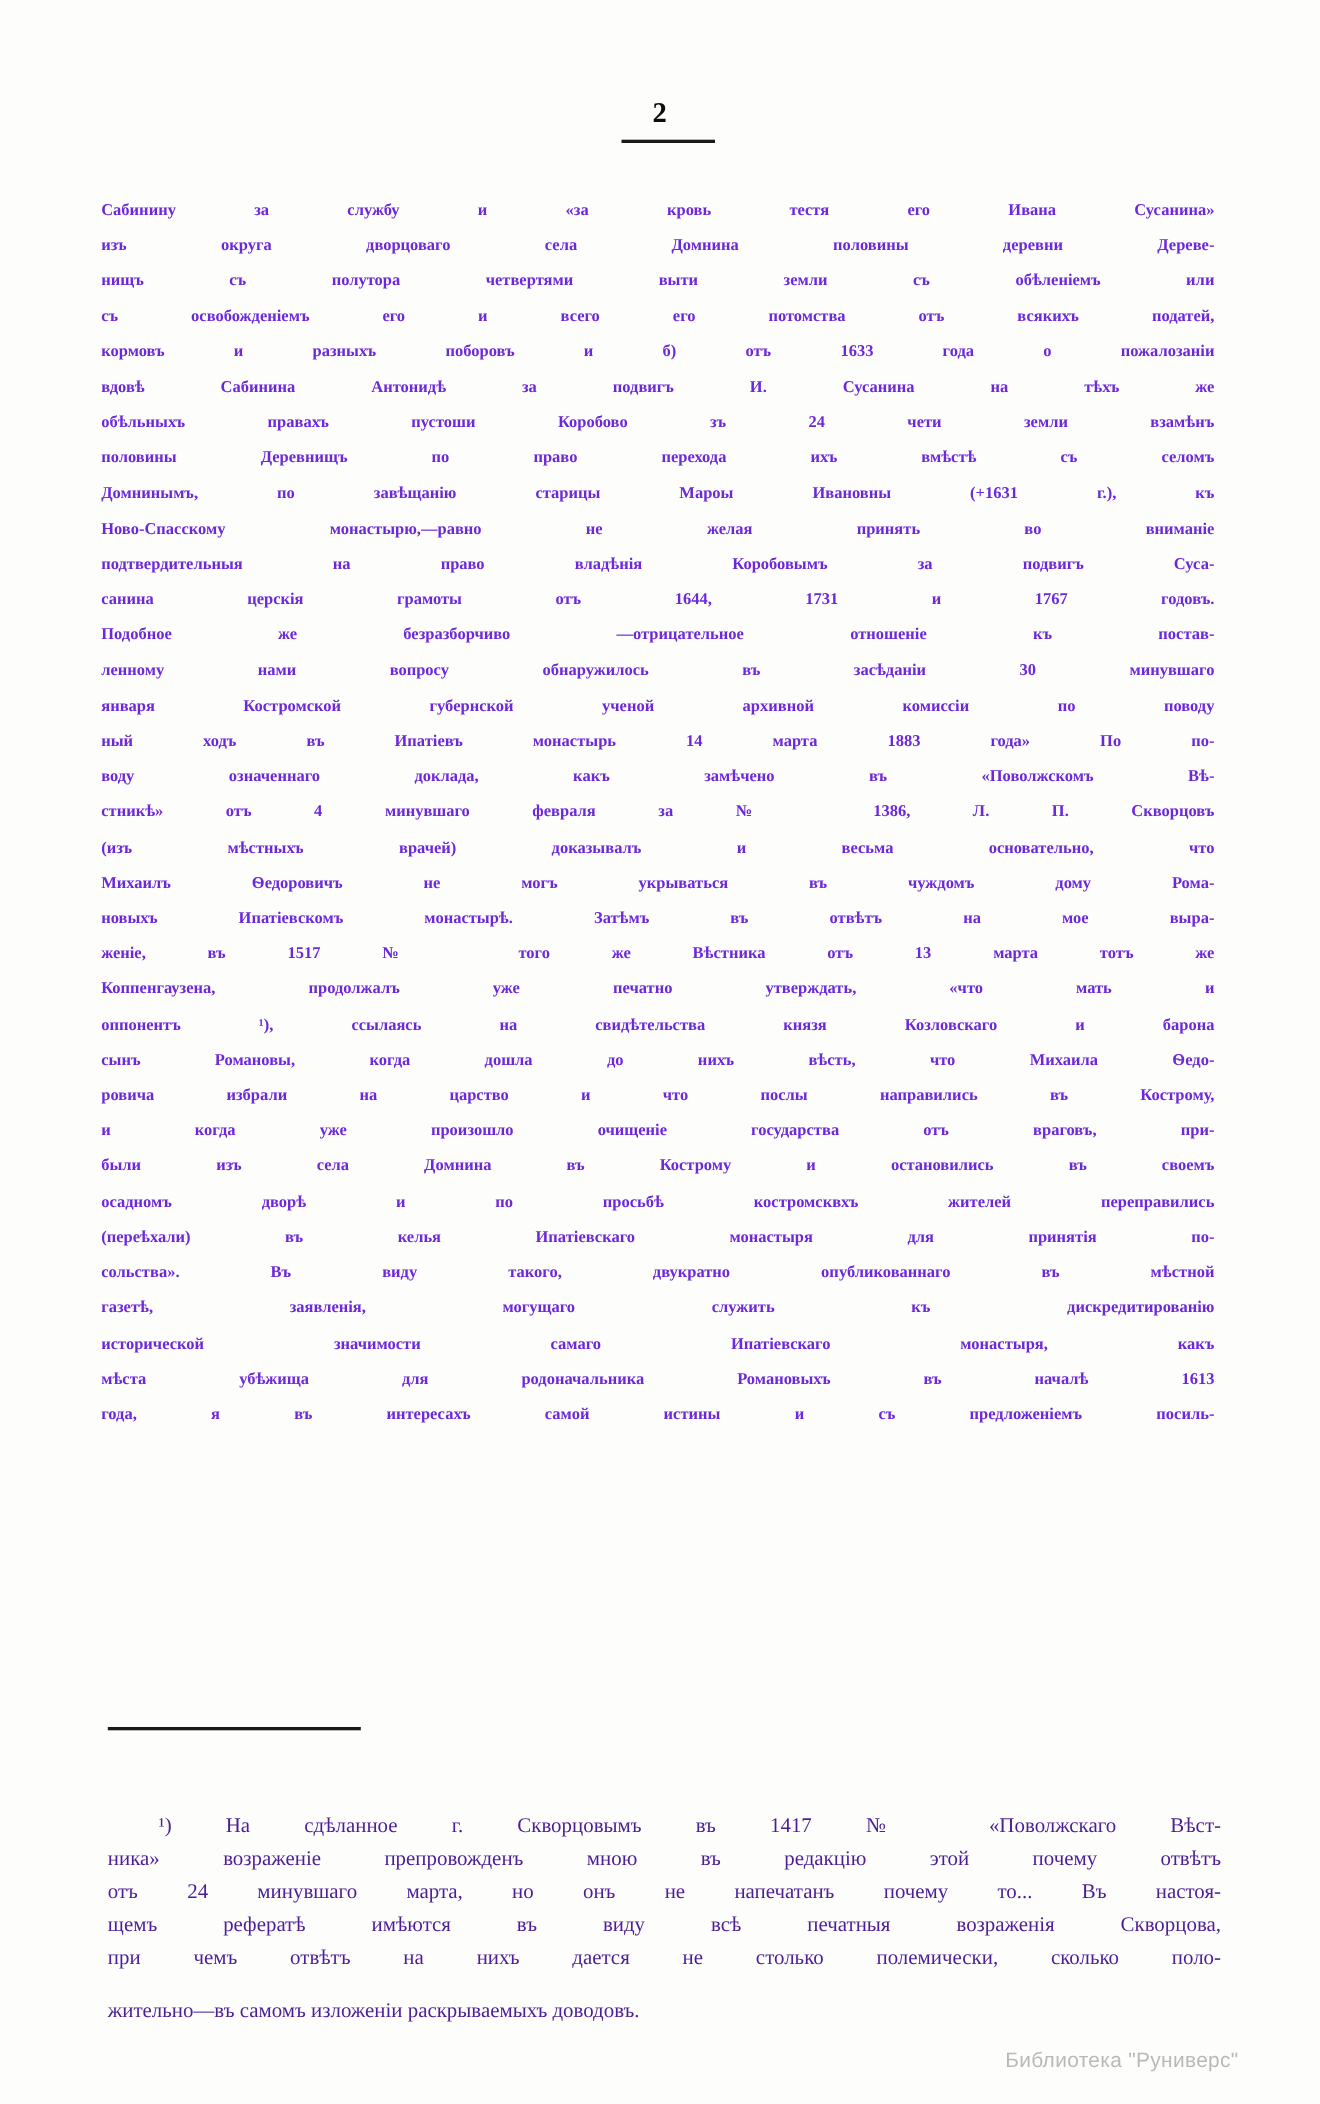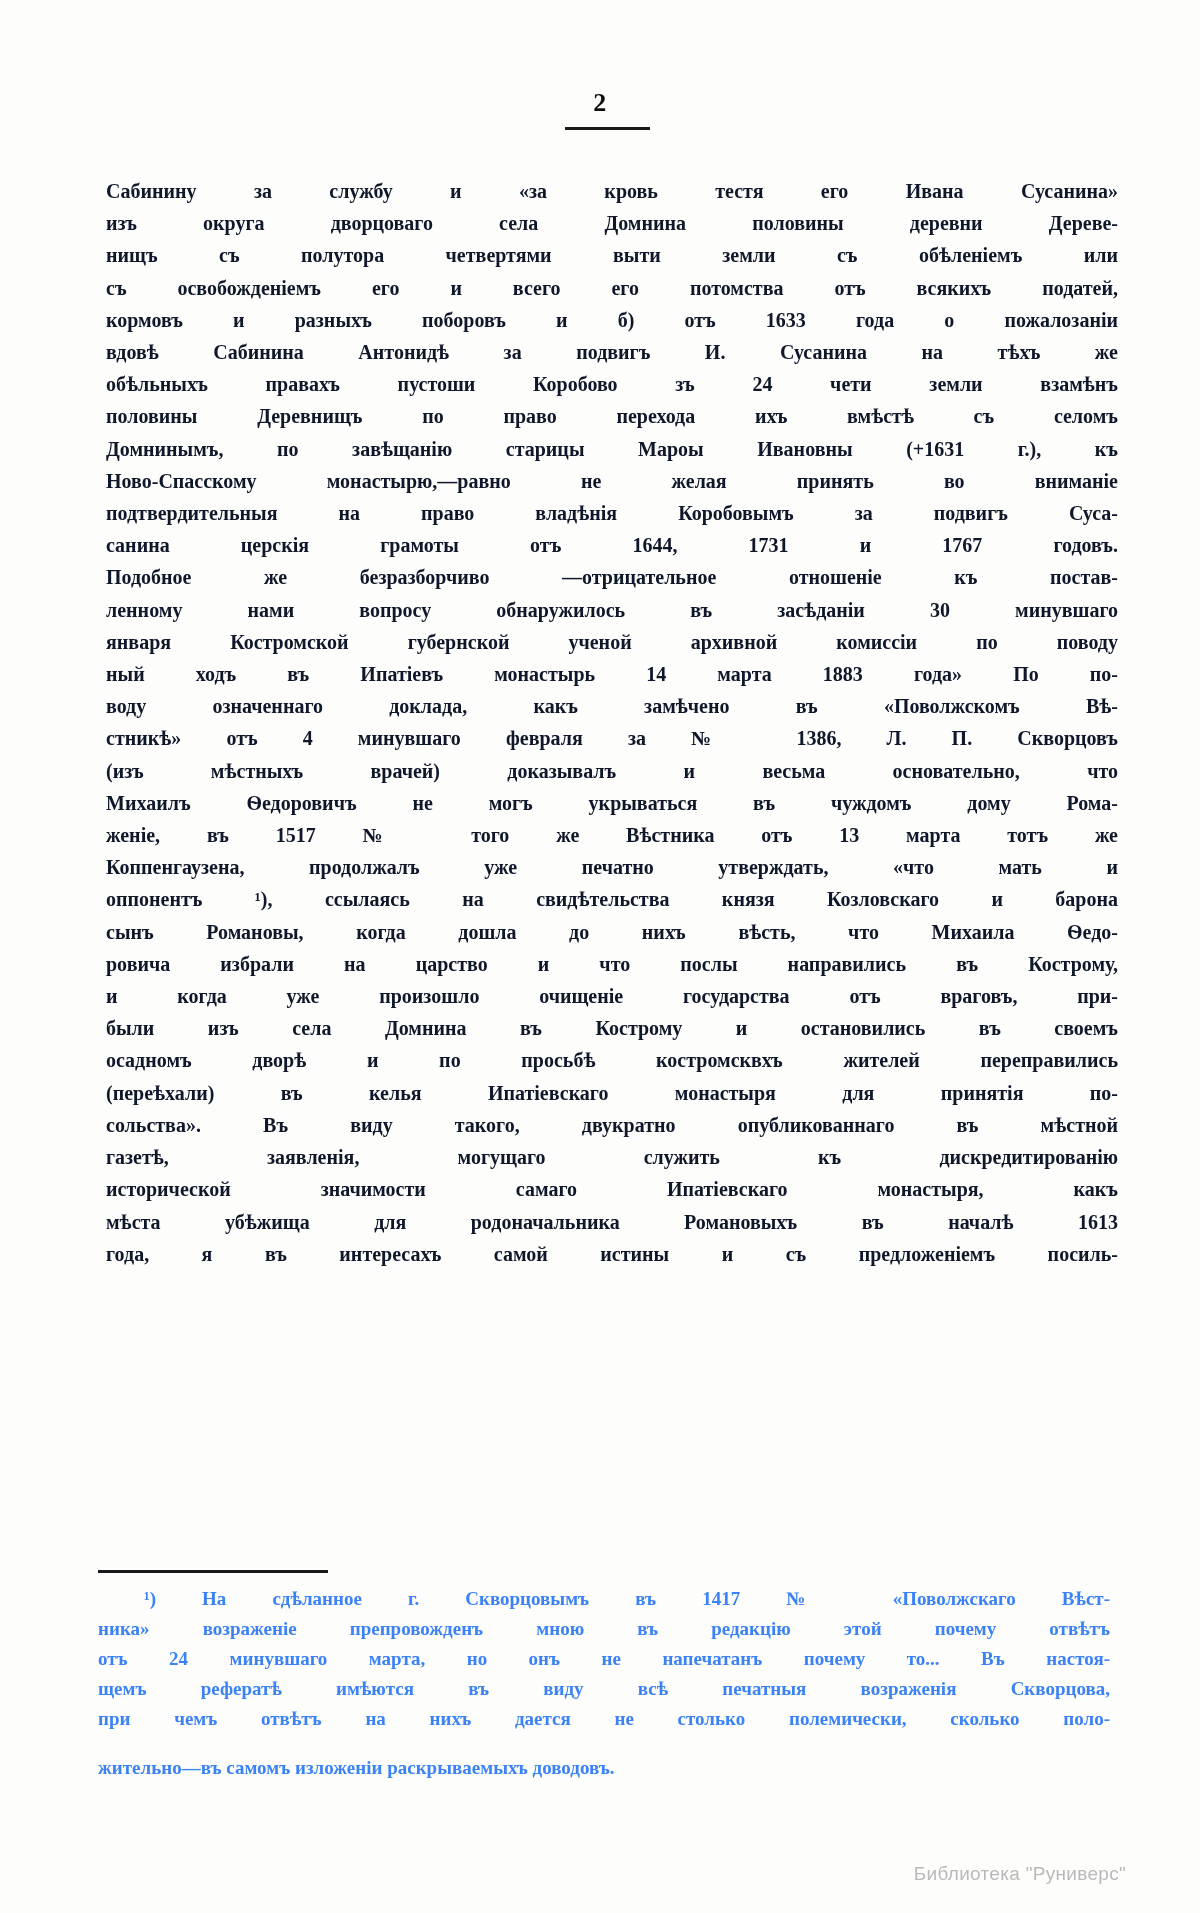--- a/index.html
+++ b/index.html
@@ -36,27 +36,27 @@
   .page-rule {
     position: absolute;
     top: 127px;
     left: 565px;
     width: 85px;
     height: 3px;
     background: #1a1a1a;
   }
   .body-text {
     position: absolute;
-    left: 106px;
+    left: 92px;
     top: 175px;
     width: 1012px;
-    font-size: 20px;
+    font-size: 15px;
     line-height: 32.2px;
     font-weight: bold;
-    color: #0f172a;
+    color: #6d28d9;
     letter-spacing: 0px;
   }
   .body-text .ln {
     display: block;
     white-space: nowrap;
     text-align: justify;
   }
   
   .body-text .ln {
     text-align: justify;
@@ -66,26 +66,26 @@
     position: absolute;
     left: 98px;
     top: 1570px;
     width: 230px;
     height: 3px;
     background: #1a1a1a;
   }
   .footnote {
     position: absolute;
     left: 98px;
-    top: 1584px;
+    top: 1645px;
     width: 1012px;
     font-size: 19px;
     line-height: 30px;
-    font-weight: bold;
-    color: #3b82f6;
+    font-weight: normal;
+    color: #4c1d95;
   }
   .footnote .ln {
     display: block;
     white-space: nowrap;
     text-align: justify;
     text-align-last: justify;
   }
   .footnote .ln.last {
     text-align-last: left;
     margin-top: 19px;
@@ -126,20 +126,21 @@
     <span class="ln">подтвердительныя на право владѣнія Коробовымъ за подвигъ Суса-</span>
     <span class="ln">санина церскія грамоты отъ 1644, 1731 и 1767 годовъ.</span>
     <span class="ln">Подобное же безразборчиво —отрицательное отношеніе къ постав-</span>
     <span class="ln">ленному нами вопросу обнаружилось въ засѣданіи 30 минувшаго</span>
     <span class="ln">января Костромской губернской ученой архивной комиссіи по поводу</span>
     <span class="ln">ный ходъ въ Ипатіевъ монастырь 14 марта 1883 года» По по-</span>
     <span class="ln">воду означеннаго доклада, какъ замѣчено въ «Поволжскомъ Вѣ-</span>
     <span class="ln">стникѣ» отъ 4 минувшаго февраля за № 1386, Л. П. Скворцовъ</span>
     <span class="ln">(изъ мѣстныхъ врачей) доказывалъ и весьма основательно, что</span>
     <span class="ln">Михаилъ Ѳедоровичъ не могъ укрываться въ чуждомъ дому Рома-</span>
+    <span class="ln">новыхъ Ипатіевскомъ монастырѣ. Затѣмъ въ отвѣтъ на мое выра-</span>
     <span class="ln">женіе, въ 1517 № того же Вѣстника отъ 13 марта тотъ же</span>
     <span class="ln">Коппенгаузена, продолжалъ уже печатно утверждать, «что мать и</span>
     <span class="ln">оппонентъ ¹), ссылаясь на свидѣтельства князя Козловскаго и барона</span>
     <span class="ln">сынъ Романовы, когда дошла до нихъ вѣсть, что Михаила Ѳедо-</span>
     <span class="ln">ровича избрали на царство и что послы направились въ Кострому,</span>
     <span class="ln">и когда уже произошло очищеніе государства отъ враговъ, при-</span>
     <span class="ln">были изъ села Домнина въ Кострому и остановились въ своемъ</span>
     <span class="ln">осадномъ дворѣ и по просьбѣ костромсквхъ жителей переправились</span>
     <span class="ln">(переѣхали) въ келья Ипатіевскаго монастыря для принятія по-</span>
     <span class="ln">сольства». Въ виду такого, двукратно опубликованнаго въ мѣстной</span>

